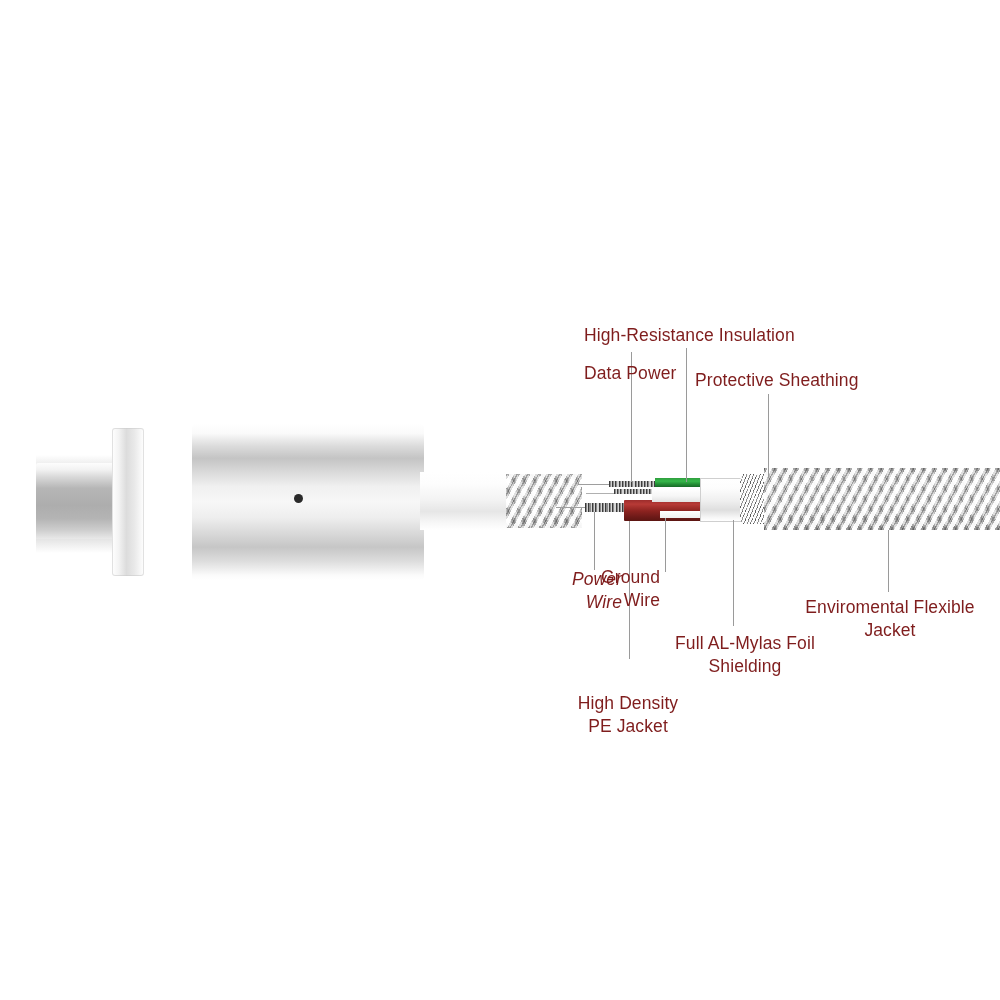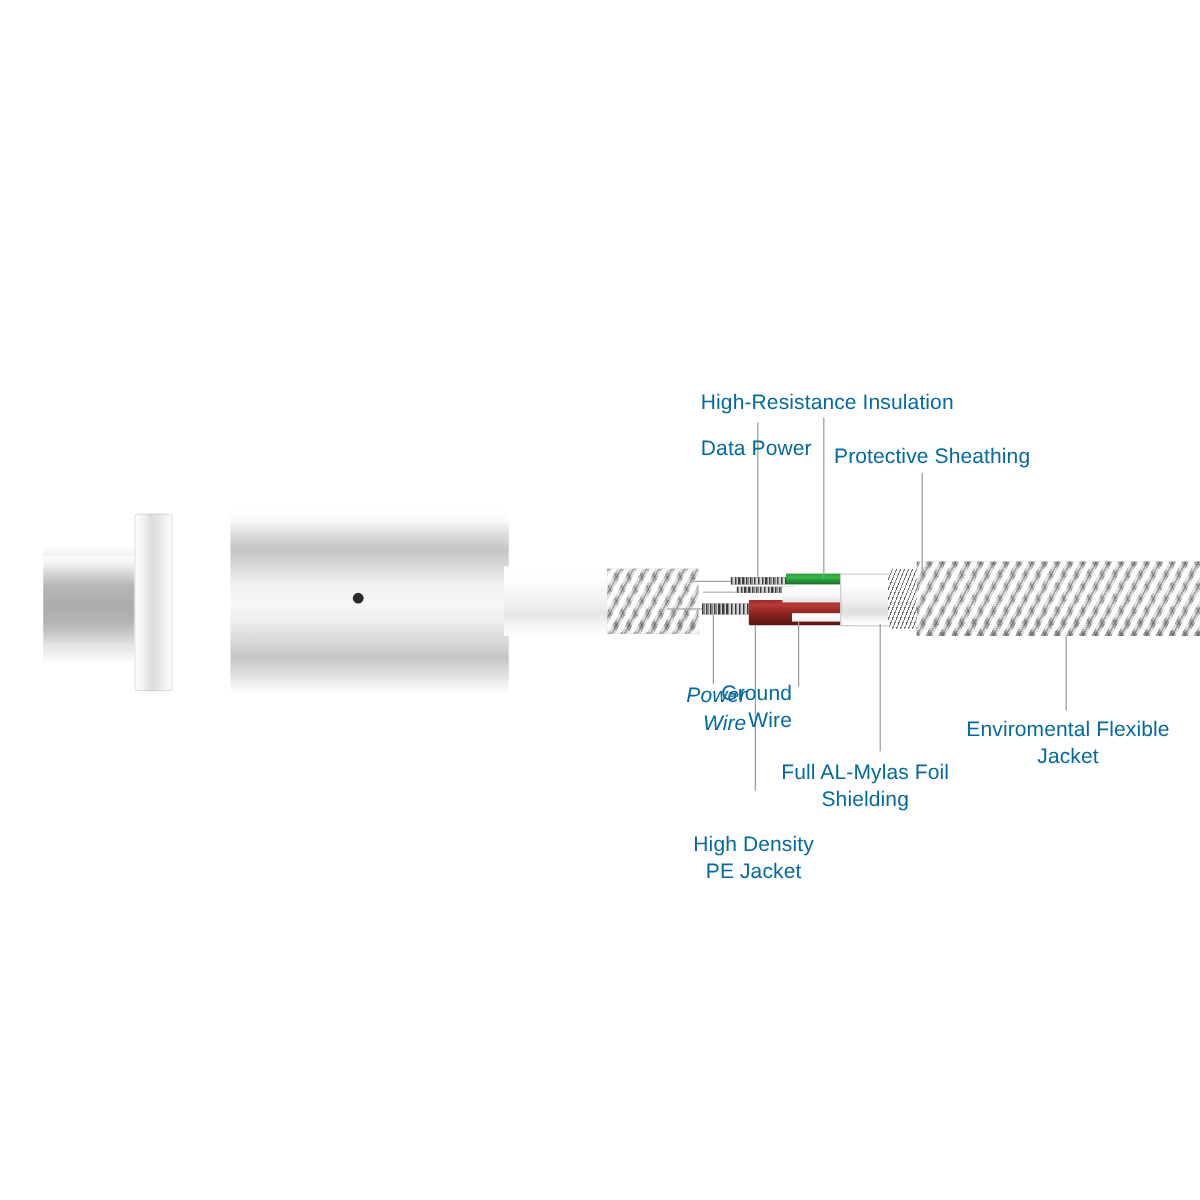--- a/index.html
+++ b/index.html
@@ -12,21 +12,21 @@
     width: 1000px;
     height: 1000px;
     background: #ffffff;
     overflow: hidden;
     font-family: "Liberation Sans", sans-serif;
   }
 
   
   .label {
     position: absolute;
-    color: #0369a1;
+    color: #7f1d1d;
     font-size: 17.5px;
     line-height: 1.32;
     letter-spacing: 0.1px;
     white-space: pre-line;
     font-family: "Liberation Sans", sans-serif;
   }
   .label.tr { text-align: right; }
   .label.tc { text-align: center; }
   .label.tl { text-align: left; }
 
@@ -304,19 +304,19 @@
 
   <div class="label tr" style="left:478px; top:568px; width:144px;font-style:italic;">Power
 Wire</div>
 
   <div class="label tr" style="left:520px; top:566px; width:140px;">Ground
 Wire</div>
 
   <div class="label tc" style="left:548px; top:664px; width:160px;margin-top:28px;">High Density
 PE Jacket</div>
 
-  <div class="label tc" style="left:636px; top:632px; width:170px;">Full AL-Mylas Foil
+  <div class="label tc" style="left:660px; top:632px; width:170px;">Full AL-Mylas Foil
 Shielding</div>
 
   <div class="label tc" style="left:790px; top:596px; width:200px;">Enviromental Flexible
 Jacket</div>
 
 </div>
 
 </body></html>

